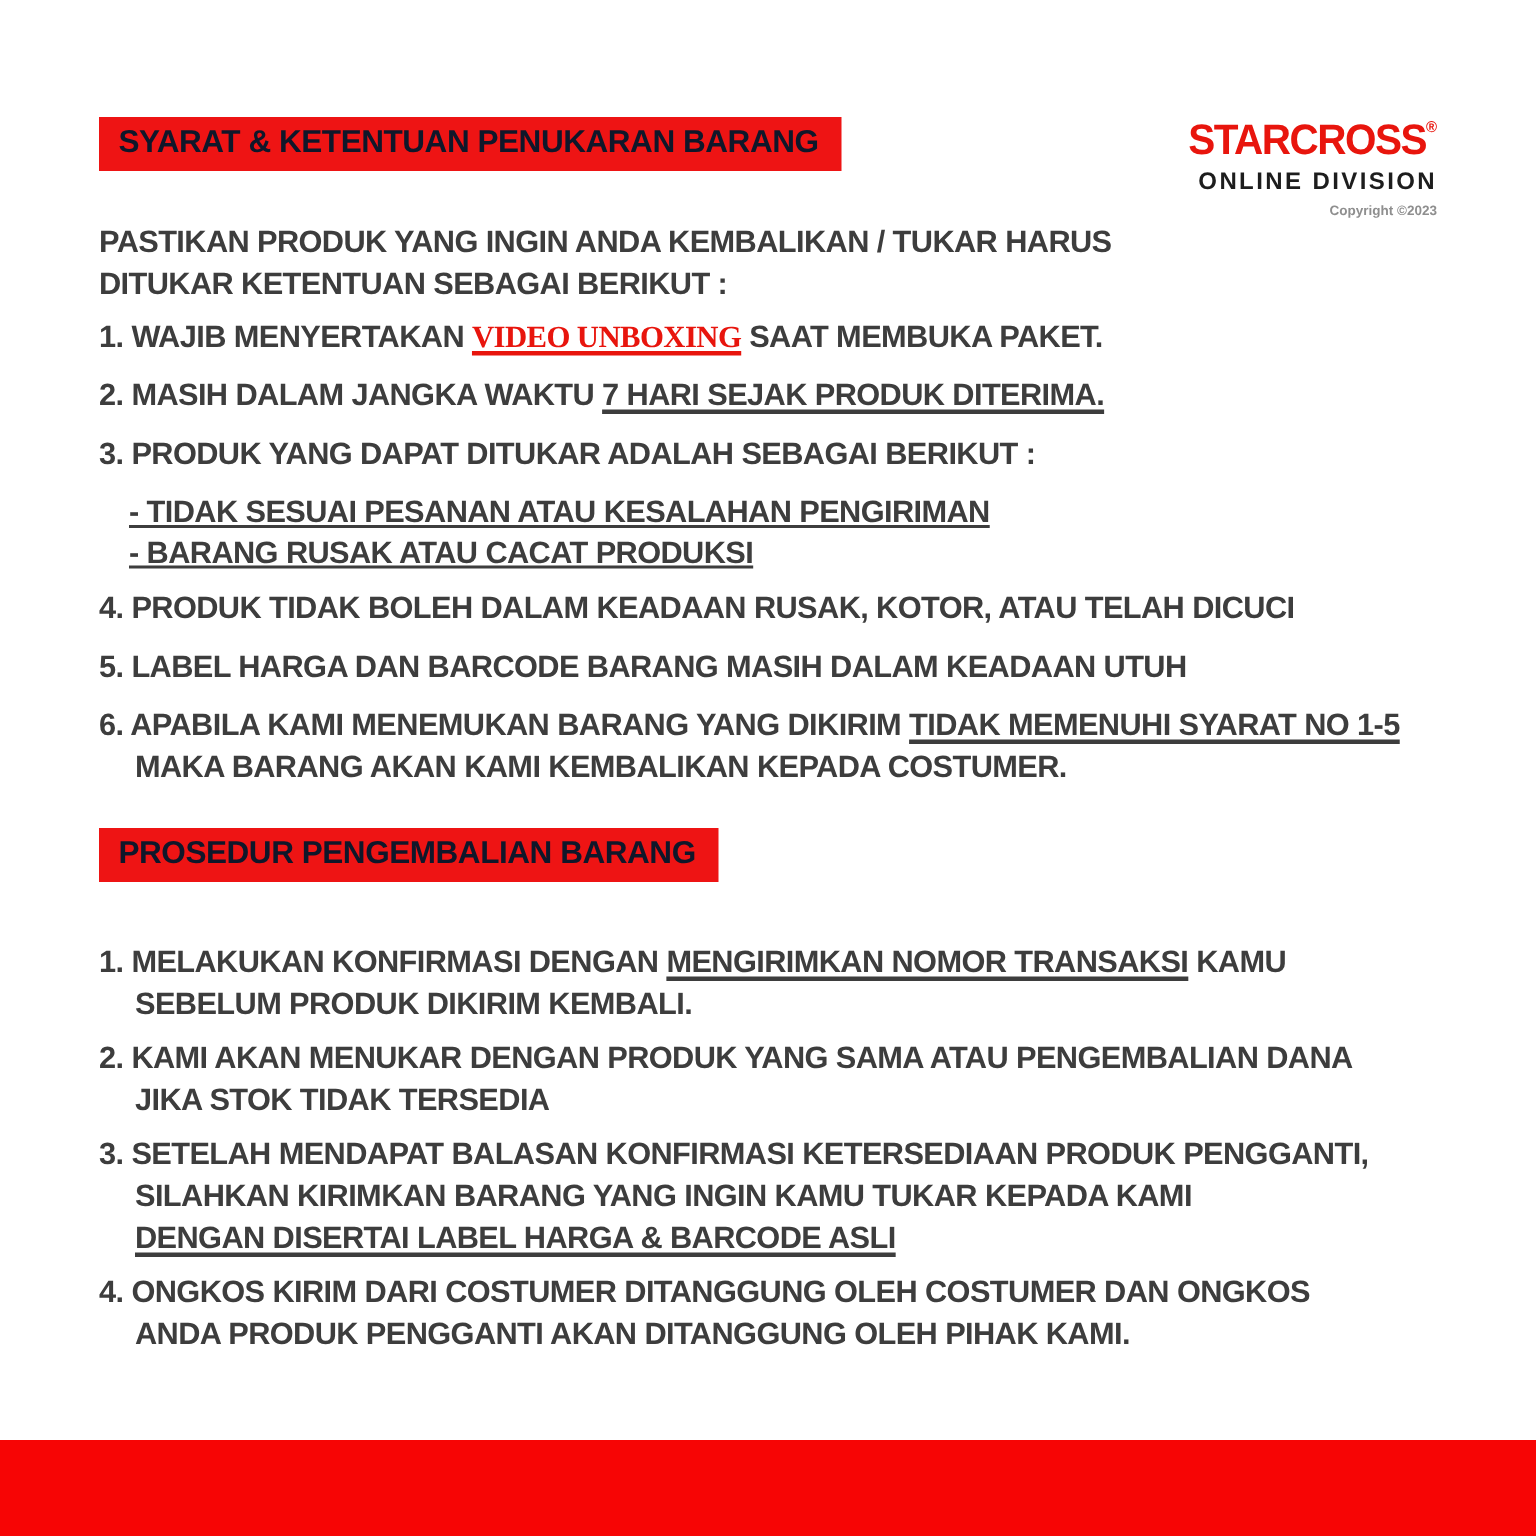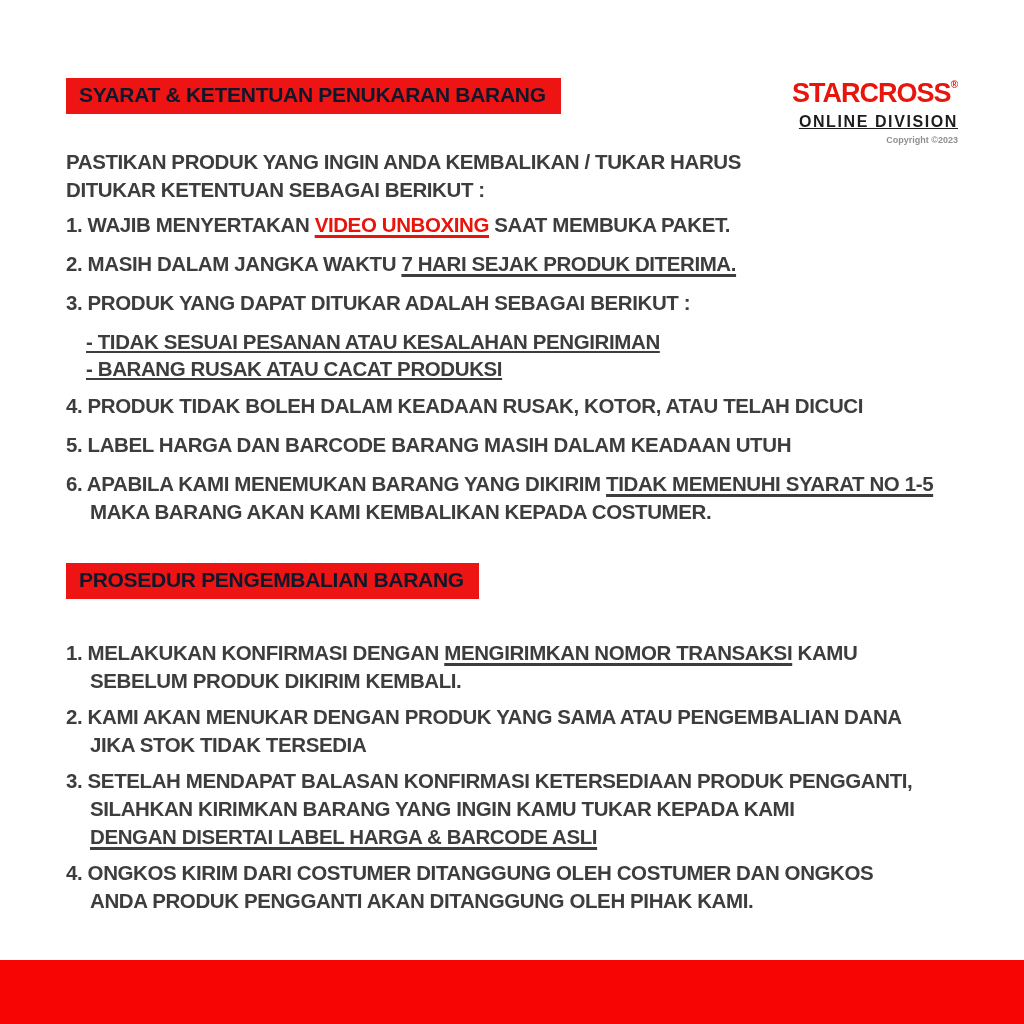--- a/index.html
+++ b/index.html
@@ -40,21 +40,21 @@
     font-size:27px;font-weight:700;
     letter-spacing:-1px;
     line-height:1;
     transform:scaleY(1.05);
   }
   .brand-logo sup{font-size:10px;vertical-align:14px;letter-spacing:0;}
   .brand-division{
     color:var(--division-black);
     font-size:16px;font-weight:700;
     letter-spacing:1.6px;
-    margin-top:7px;line-height:1;text-decoration:underline;
+    margin-top:7px;line-height:1;
   }
   .brand-copyright{
     color:var(--copyright-gray);
     font-size:9px;font-weight:700;
     margin-top:6px;line-height:1;
   }
 
   
   .content{
     position:absolute;top:148px;left:66px;right:52px;
@@ -65,23 +65,23 @@
   .intro{line-height:28px;margin-bottom:7px;}
   .item{line-height:28px;margin-bottom:11px;}
   .line{white-space:nowrap;}
   .line.cont{padding-left:24px;}
   .sublist{line-height:27px;margin-bottom:10px;padding-left:20px;text-decoration:underline;}
   .u{
     text-decoration:underline;
     text-decoration-thickness:2.5px;
     text-underline-offset:3px;
   }
-  .em-red{color:var(--link-red);}
+  .em-red{color:var(--link-red);font-family:Liberation Serif, serif;}
 
-  .badge2-wrap{margin-top:37px;margin-bottom:40px;}
+  .badge2-wrap{margin-top:26px;margin-bottom:40px;}
 
   .plist .item{margin-bottom:8px;}
 
   
   .footer-bar{
     position:absolute;left:0;right:0;bottom:0;height:64px;
     background:var(--footer-red);
   }
 </style>
 </head>

